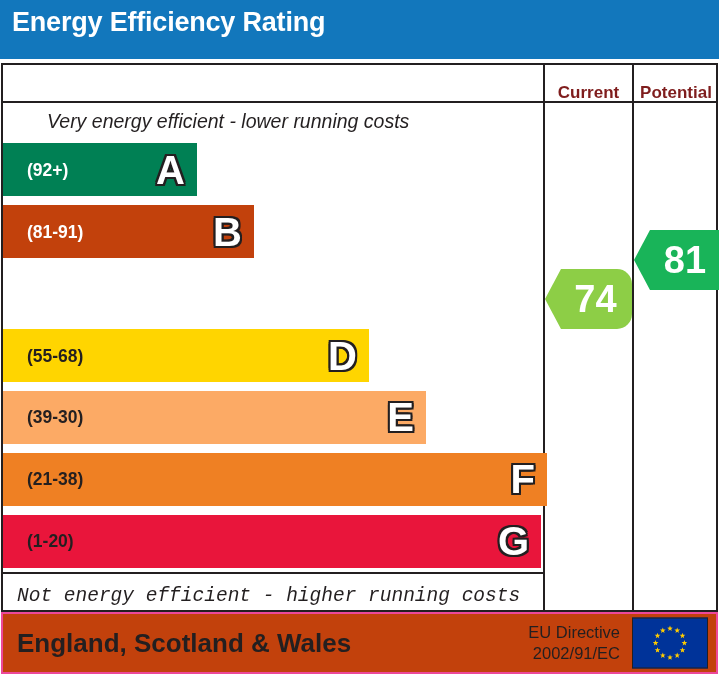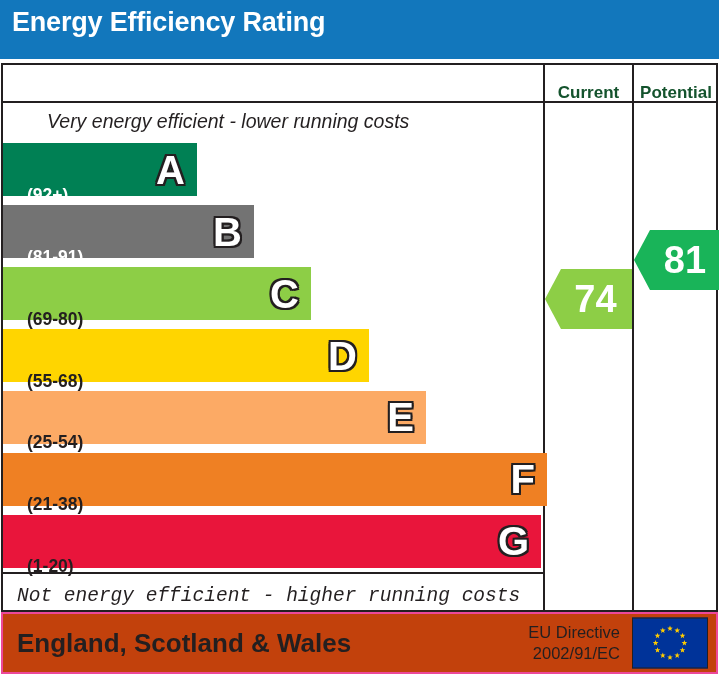--- a/index.html
+++ b/index.html
@@ -54,21 +54,21 @@
     width: 2px;
     background: #231f20;
   }
   .col-div.c1 { left: 540px; }
   .col-div.c2 { left: 629px; }
 
   .hdr-cell {
     position: absolute;
     top: 0; height: 56px;
     display: flex; align-items: center; justify-content: center;
-    font-size: 17px; font-weight: bold; color: #14532d;
+    font-size: 17px; font-weight: bold; color: #7f1d1d;
   }
   .hdr-cell.current   { left: 542px; width: 87px; }
   .hdr-cell.potential { left: 631px; width: 84px; }
 
   
   .caption {
     position: absolute;
     left: 0; width: 540px;
     display: flex; align-items: center;
     font-size: 19.5px; font-style: italic;
@@ -97,21 +97,20 @@
     display: block;
   }
   .band-range {
     position: absolute;
     left: 24px; top: 50%;
     transform: translateY(-50%);
     font-size: 17.5px;
     font-weight: bold;
     color: #231f20;
     white-space: nowrap;
-    margin-top: 25px;
   }
   .band-range.light { color: #ffffff; }
   .band-letter {
     position: absolute;
     right: 12px; top: 50%;
     transform: translateY(-50%);
     font-size: 40px;
     font-weight: bold;
     color: #ffffff;
     line-height: 1;
@@ -194,51 +193,47 @@
     <div class="hdr-cell current">Current</div>
     <div class="hdr-cell potential">Potential</div>
 
     <div class="caption top">Very energy efficient - lower running costs</div>
 
     <div class="bars">
         <div class="band" style="top: 4.42857px; height: 53px; width: 194px; background: rgb(0, 128, 84);">
           <span class="band-range light">(92+)</span>
           <span class="band-letter">A</span>
         </div>
-        <div class="band" style="top: 66.2857px; height: 53px; width: 251px; background: #737373; padding-left: 36px;">
+        <div class="band" style="top: 66.2857px; height: 53px; width: 251px; background: #c2410c; padding-left: 36px;">
           <span class="band-range light">(81-91)</span>
           <span class="band-letter">B</span>
-        </div>
-        <div class="band" style="top: 128.143px; height: 53px; width: 308px; background: rgb(141, 206, 70);">
-          <span class="band-range">(69-80)</span>
-          <span class="band-letter">C</span>
         </div>
         <div class="band" style="top: 190px; height: 53px; width: 366px; background: rgb(255, 213, 0);">
           <span class="band-range">(55-68)</span>
           <span class="band-letter">D</span>
         </div>
         <div class="band" style="top: 251.857px; height: 53px; width: 423px; background: rgb(252, 170, 101);">
-          <span class="band-range">(25-54)</span>
+          <span class="band-range">(39-30)</span>
           <span class="band-letter">E</span>
         </div>
         <div class="band" style="top: 313.714px; height: 53px; width: 544px; background: rgb(239, 128, 35);">
           <span class="band-range">(21-38)</span>
           <span class="band-letter">F</span>
         </div>
         <div class="band" style="top: 375.571px; height: 53px; width: 538px; background: rgb(233, 21, 59);">
           <span class="band-range">(1-20)</span>
           <span class="band-letter">G</span>
         </div>
       </div>
 
     <div class="caption-rule bottom"></div>
     <div class="caption bottom">Not energy efficient - higher running costs</div>
 
     <div class="arrows-layer">
-        <div class="rating-arrow" style="left: 542px; top: 204px; width: 87px; background: rgb(141, 206, 70);">74</div>
+        <div class="rating-arrow" style="left: 542px; top: 204px; width: 87px; background: rgb(141, 206, 70); border-radius: 15px;">74</div>
         <div class="rating-arrow" style="left: 631px; top: 165px; width: 88px; background: rgb(25, 180, 89);">81</div>
       </div>
   </div>
 
   <div class="footer">
     <div class="footer-title">England, Scotland &amp; Wales</div>
     <div class="eu-directive">
       <div>EU Directive</div>
       <div>2002/91/EC</div>
     </div>

